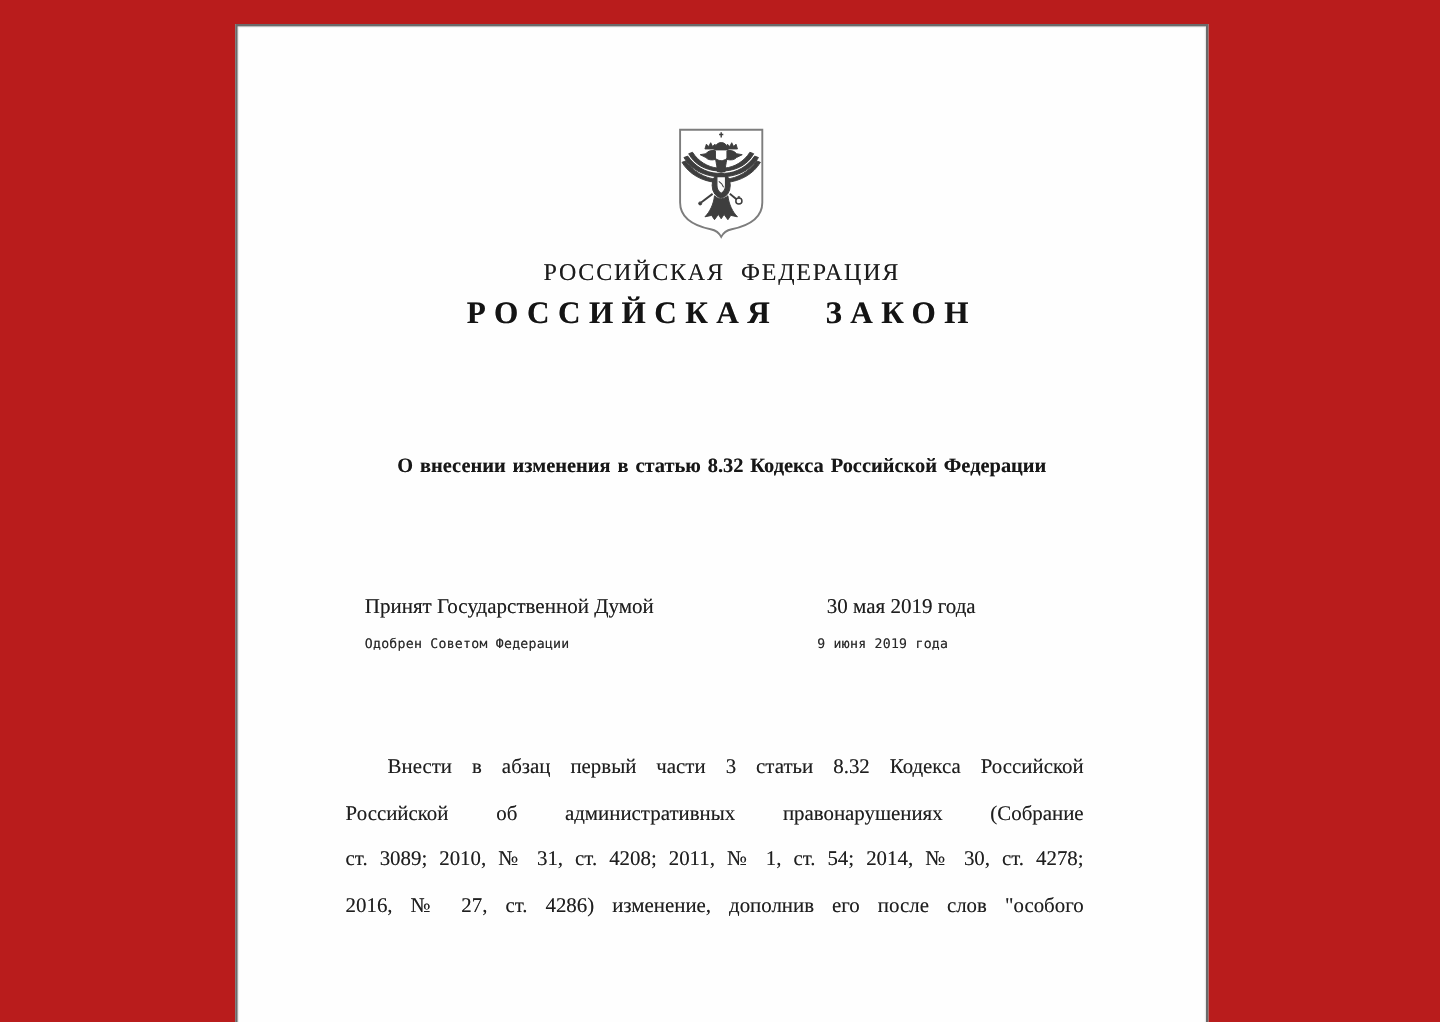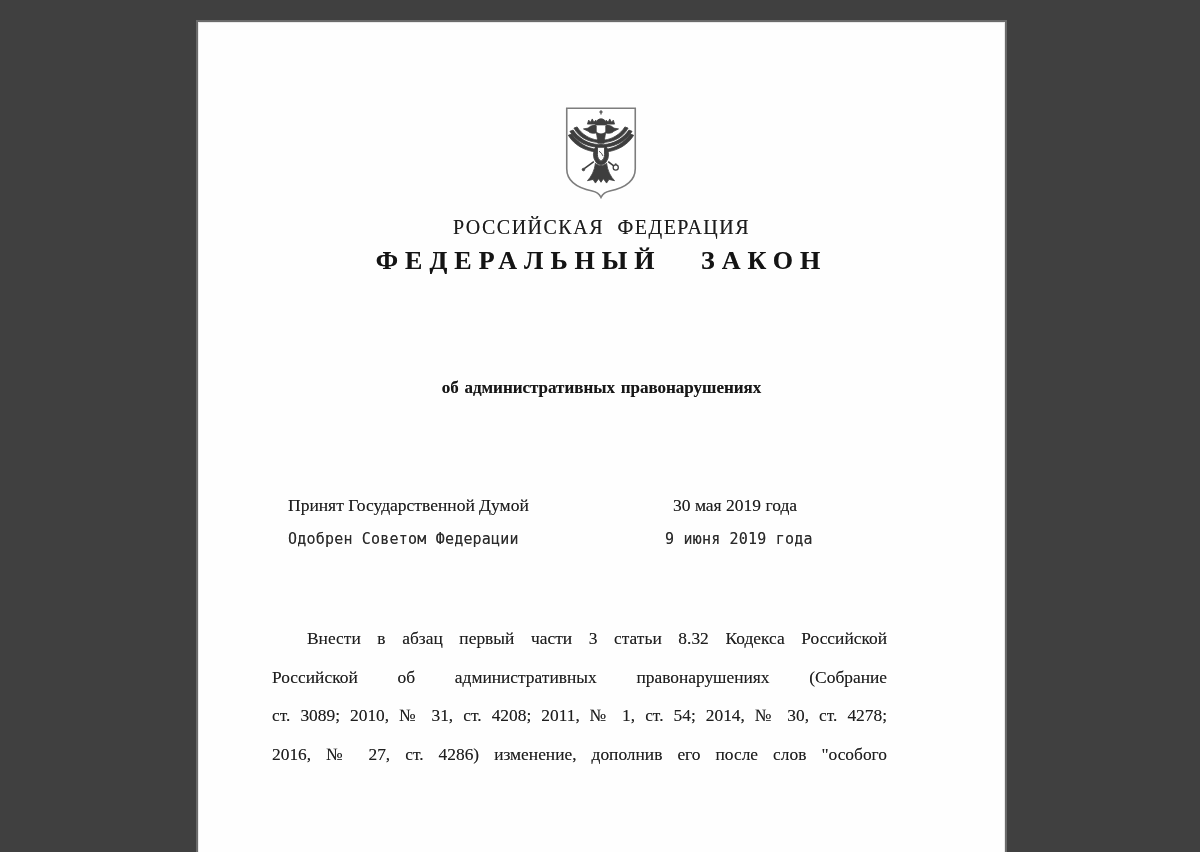--- a/index.html
+++ b/index.html
@@ -6,21 +6,21 @@
   html, body {
     width: 1200px; height: 852px;
     background: #ffffff;
     overflow: hidden;
     font-family: "Liberation Serif", serif;
     color: #1e1e1e;
   }
   .viewport {
     position: relative;
     width: 1200px; height: 852px;
-    background: #404040;
+    background: #b91c1c;
     overflow: hidden;
   }
   .doc-page {
     position: absolute;
     left: 196px; top: 20px;
     width: 811px; height: 1200px;
     background: #fefefe;
     border: 2px solid #6a6a6a;
     box-shadow: inset 0 0 0 1px #e9e9e9;
   }
@@ -56,45 +56,45 @@
     text-align: center;
     font-size: 17px;
     font-weight: bold;
     line-height: 23px;
     word-spacing: 1.5px;
     color: #171717;
   }
   .law-title div { white-space: nowrap; }
   .adoption-row {
     position: absolute;
-    left: 0; width: 100%;
+    left: 16px; width: 100%;
     height: 20px;
   }
   .adoption-row.adopted { top: 473px; }
   .adoption-row.approved { top: 508px; }
   .adoption-label {
     position: absolute; left: 90px; top: 0;
     font-size: 17.5px; white-space: nowrap;
   }
   .adoption-date {
     position: absolute; top: 0;
     font-size: 17.5px; white-space: nowrap;
   }
   .adopted .adoption-date { left: 475px; }
   .approved .adoption-label,
   .approved .adoption-date {
     font-family: "DejaVu Sans Mono", monospace;
-    font-size: 15px;
+    font-size: 11px;
     letter-spacing: 0.2px;
     color: #2b2b2b;
   }
   .approved .adoption-date { left: 467px; }
   .body-paragraph {
     position: absolute;
-    left: 74px; top: 597px;
+    left: 90px; top: 597px;
     width: 615px;
     font-size: 17.4px;
     line-height: 38.6px;
     color: #1f1f1f;
   }
   .body-line {
     text-align: justify;
     text-align-last: justify;
     white-space: normal;
     height: 38.6px;
@@ -150,24 +150,24 @@
           <circle cx="68.5" cy="78.5" r="3.2" fill="none" stroke-width="1.6"></circle>
           <path d="M68.5,73.2 V75.4 M67.2,74.3 H69.8" fill="none" stroke-width="1"></path>
 
           <path d="M43,73 C42,82 38,90 33,95 L40,93.5 L43,98 L47,92.5 L50,97 L53,92.5 L57,98 L60,93.5 L67,95 C62,90 58,82 57,73 C53,77 47,77 43,73 Z"></path>
         </g>
       </svg>
     </div>
 
     <div class="country-heading">РОССИЙСКАЯ ФЕДЕРАЦИЯ</div>
 
-    <div class="lawtype-heading">ФЕДЕРАЛЬНЫЙ ЗАКОН</div>
+    <div class="lawtype-heading">РОССИЙСКАЯ ЗАКОН</div>
 
     <div class="law-title">
-      <div>об административных правонарушениях</div>
+      <div>О внесении изменения в статью 8.32 Кодекса Российской Федерации</div>
     </div>
 
     <div class="adoption-row adopted">
       <span class="adoption-label">Принят Государственной Думой</span>
       <span class="adoption-date">30 мая 2019 года</span>
     </div>
 
     <div class="adoption-row approved">
       <span class="adoption-label">Одобрен Советом Федерации</span>
       <span class="adoption-date">9 июня 2019 года</span>

